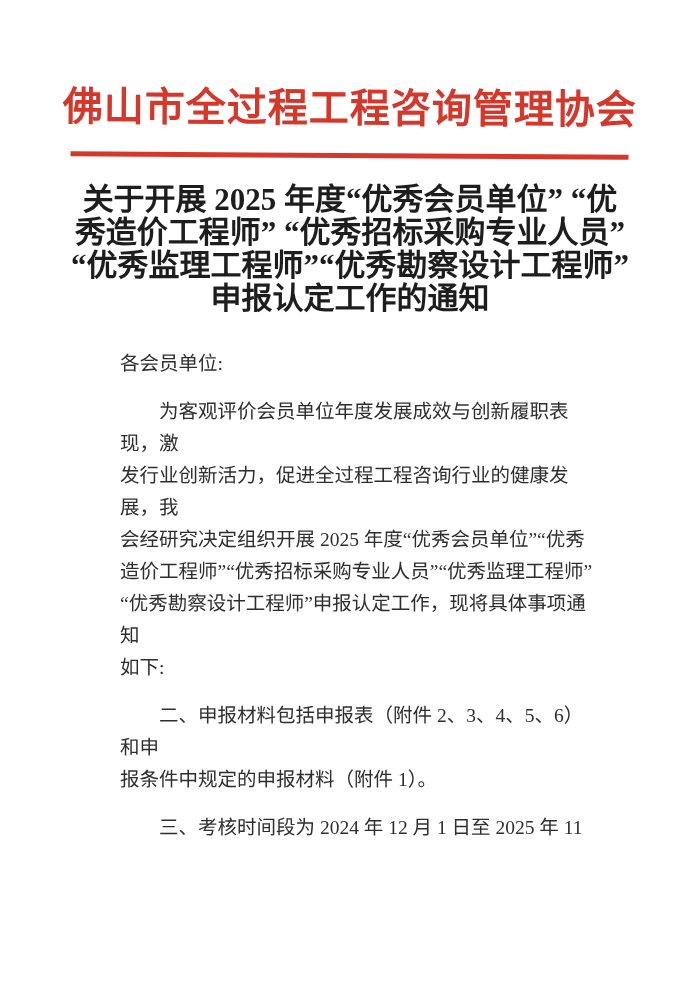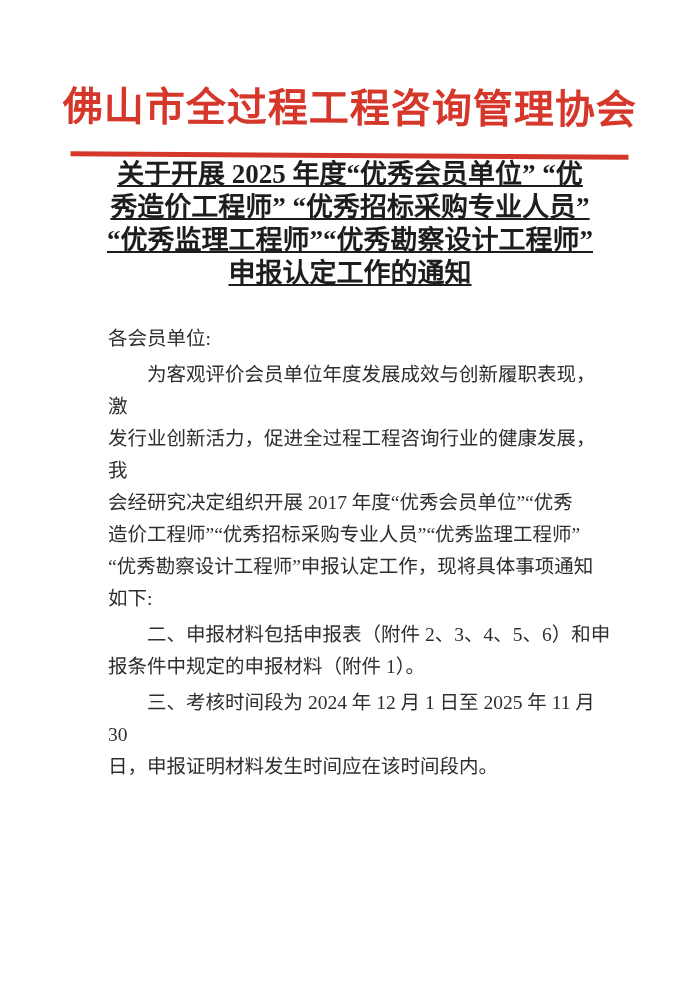--- a/index.html
+++ b/index.html
@@ -29,39 +29,39 @@
     color: var(--accent, #d6372b);
     white-space: nowrap;
   }
   .letterhead-rule {
     width: 558px;
     height: 5px;
     margin: 17px auto 0 auto;
     background: var(--accent, #d6372b);
   }
   .notice-title {
+    margin-top: 25px;
     text-align: center;
-    font-size: 27px;
+    font-size: 31px;
     line-height: 33px;
     font-weight: 700;
     color: var(--title-color, #1d1d1d);
     white-space: pre-line;
     font-family: "Liberation Serif", serif;
-    text-decoration: underline;
   }
   .doc-body {
     width: 512px;
     margin: 33px 0 0 104px;
     font-size: 19.5px;
     line-height: 32px;
     color: var(--body-color, #2e2e2e);
     font-family: "Liberation Serif", serif;
   }
   .doc-body p {
-    margin: 4px;
+    margin: 16px;
     padding: 0;
     white-space: pre-line;
     text-align: left;
   }
 </style>
 </head>
 <body>
 
 <div class="page">
 
@@ -72,21 +72,21 @@
 
   <div class="notice-title">关于开展 2025 年度“优秀会员单位” “优
 秀造价工程师” “优秀招标采购专业人员”
 “优秀监理工程师”“优秀勘察设计工程师”
 申报认定工作的通知</div>
 
   <div class="doc-body">
     <p>各会员单位:</p>
     <p>　　为客观评价会员单位年度发展成效与创新履职表现，激
 发行业创新活力，促进全过程工程咨询行业的健康发展，我
-会经研究决定组织开展 2017 年度“优秀会员单位”“优秀
+会经研究决定组织开展 2025 年度“优秀会员单位”“优秀
 造价工程师”“优秀招标采购专业人员”“优秀监理工程师”
 “优秀勘察设计工程师”申报认定工作，现将具体事项通知
 如下:</p>
     <p>　　二、申报材料包括申报表（附件 2、3、4、5、6）和申
 报条件中规定的申报材料（附件 1）。</p>
     <p>　　三、考核时间段为 2024 年 12 月 1 日至 2025 年 11 月 30
 日，申报证明材料发生时间应在该时间段内。</p>
   </div>
 
 </div>

